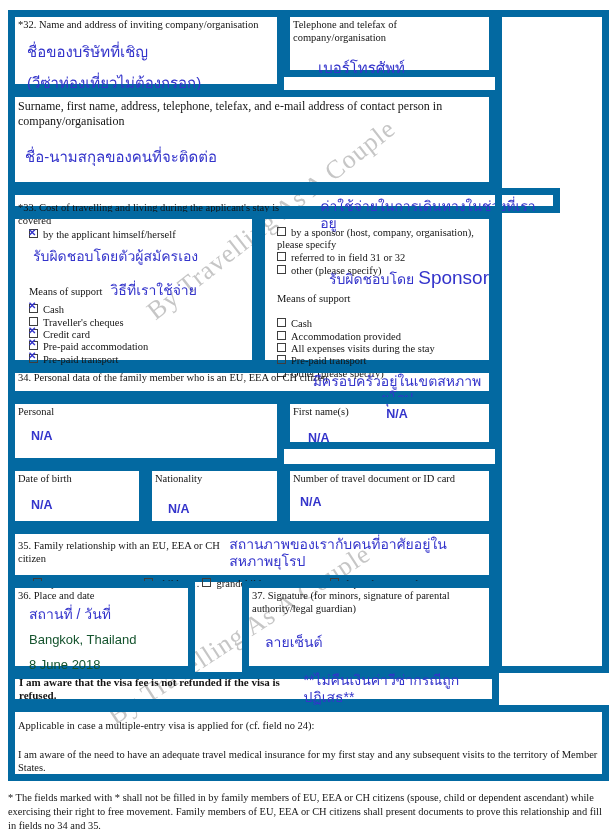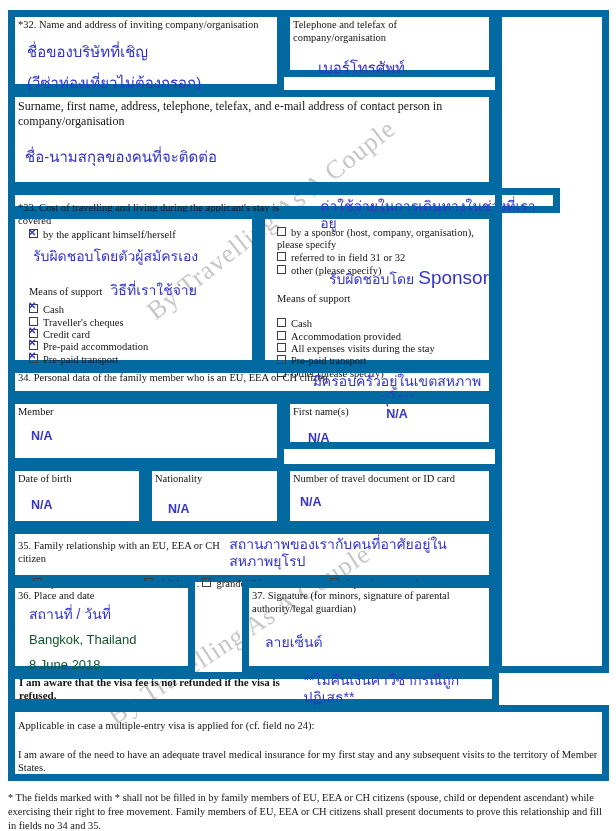--- a/index.html
+++ b/index.html
@@ -117,21 +117,21 @@
 
   <div class="cell" style="left:8px; top:366px; width:488px; height:32px;">
     <div class="lbl" style="position:absolute; left:0; bottom:4px;">34. Personal data of the family member who is an EU, EEA or CH citizen</div>
     <div class="hdr34-note">
       <div class="th">มีครอบครัวอยู่ในเขตสหภาพยุโรป</div>
       <div class="nav">N/A</div>
     </div>
   </div>
 
   <div class="cell" style="left:8px; top:397px; width:276px; height:68px;">
-    <div class="lbl">Member</div>
+    <div class="lbl">Personal</div>
     <div class="nav" style="margin:8px 0 0 16px;">N/A</div>
   </div>
   <div class="cell" style="left:283px; top:397px; width:213px; height:52px;">
     <div class="lbl">First name(s)</div>
     <div class="nav" style="margin:10px 0 0 18px;">N/A</div>
   </div>
 
   <div class="cell" style="left:8px; top:464px; width:138px; height:64px;">
     <div class="lbl">Date of birth</div>
     <div class="nav" style="margin:10px 0 0 16px;">N/A</div>

